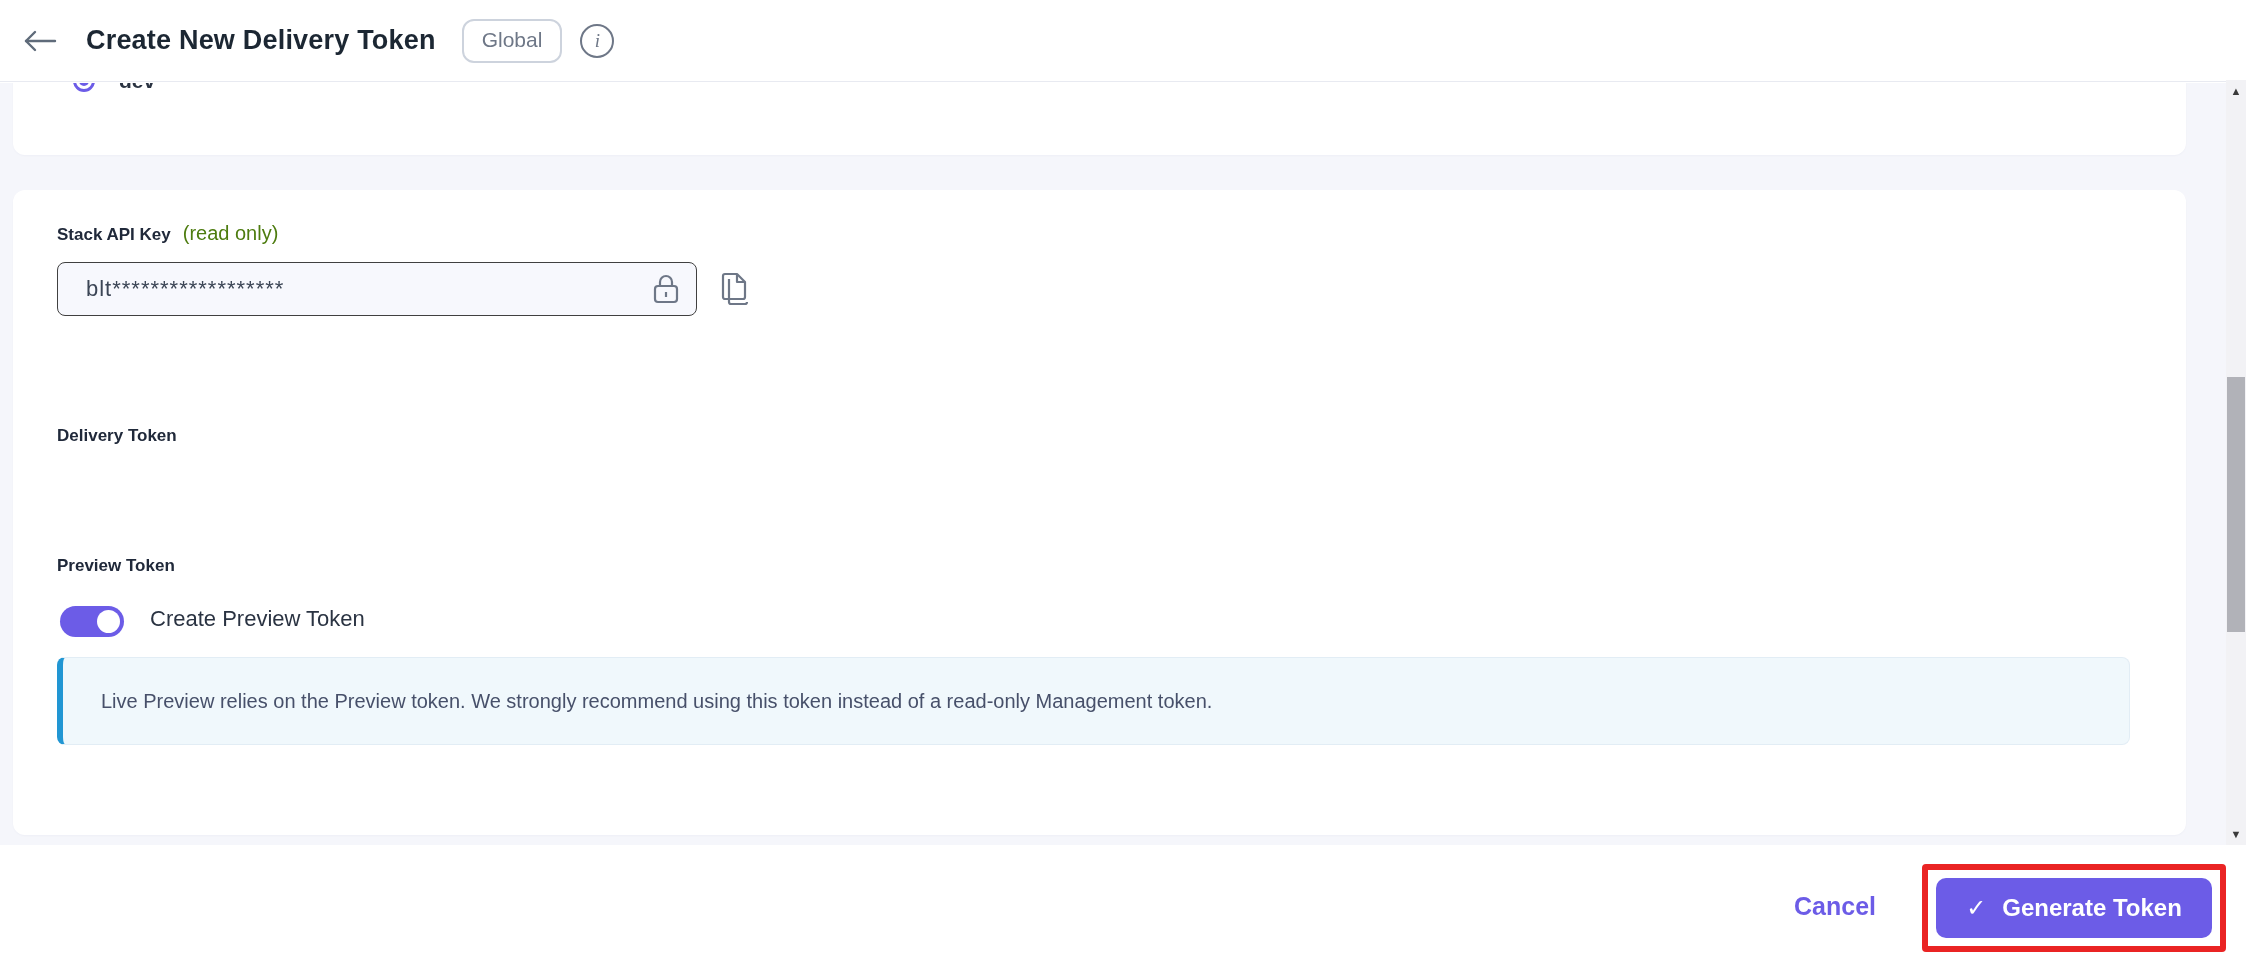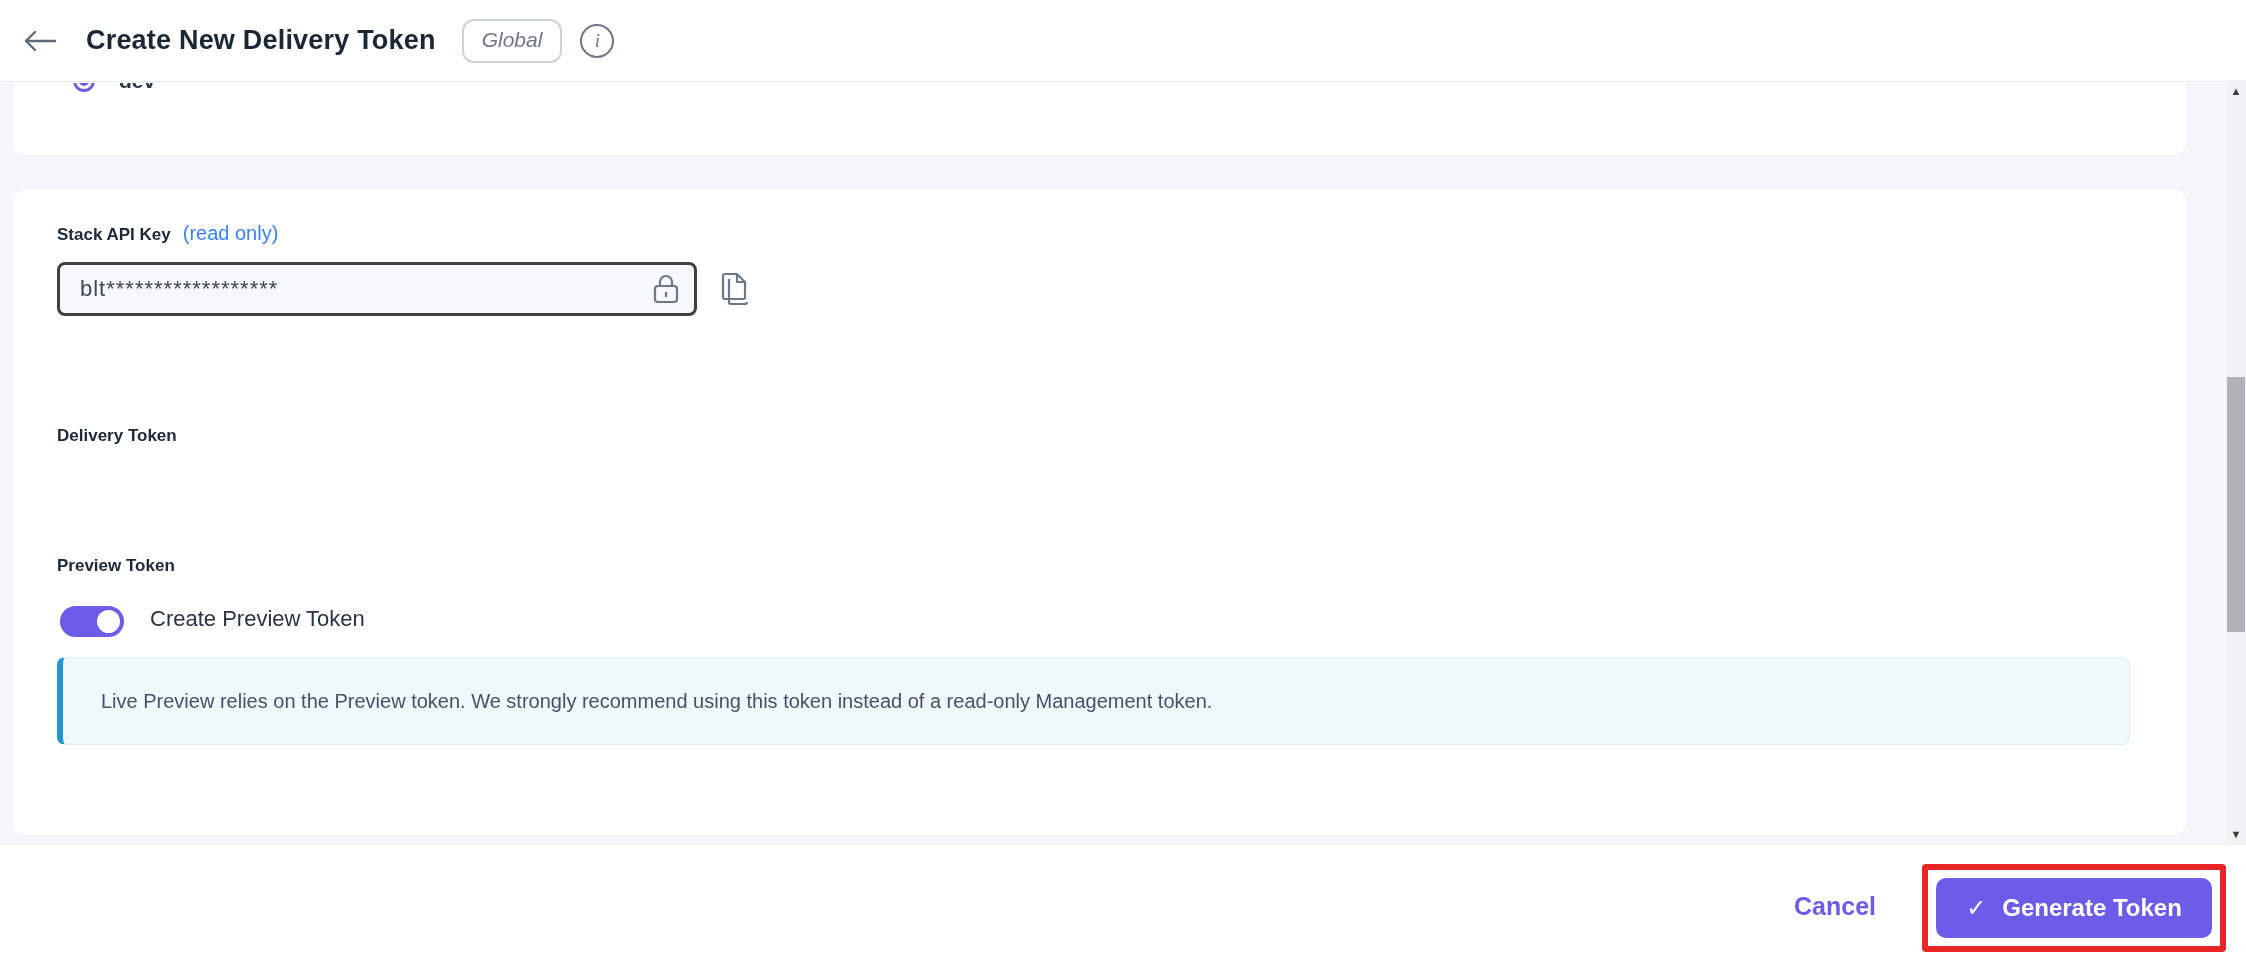--- a/index.html
+++ b/index.html
@@ -7,45 +7,45 @@
     font-family:"Liberation Sans", sans-serif; background:#ffffff; }
   .stage { position:relative; width:2246px; height:962px; background:#ffffff; }
 
   
   .header { position:absolute; left:0; top:0; width:2246px; height:82px;
     background:#ffffff; border-bottom:1px solid #e8eaf1; display:flex; align-items:center; }
   .back-btn { margin-left:18px; width:44px; height:44px; display:flex; align-items:center;
     justify-content:center; cursor:pointer; }
   .page-title { margin-left:24px; font-size:27px; font-weight:bold; color:#1c2733; letter-spacing:.2px; }
   .badge { margin-left:26px; padding:7px 18px 9px; border:2px solid #cdd3dd; border-radius:12px;
-    color:#6e7787; font-size:21px; background:#fff;font-style:italic; }
+    color:#6e7787; font-size:21px; background:#fff; }
   .info-circ { margin-left:18px; width:34px; height:34px; border:2px solid #6e7787; border-radius:50%;
     display:flex; align-items:center; justify-content:center; color:#6e7787; font-size:19px;
     font-family:"Liberation Serif", serif; font-style:italic; }
 
   
   .scroll-region { position:absolute; left:0; top:83px; width:2246px; height:762px;
     background:#f5f6fb; overflow:hidden; }
   .card { background:#ffffff; border-radius:12px; width:2173px; margin-left:13px;
     box-shadow:0 1px 2px rgba(40,40,80,.03); }
   .card-top { height:172px; margin-top:-100px; position:relative; overflow:hidden; }
   .clipped-option { position:absolute; left:60px; top:86px; display:flex; align-items:center; }
   .radio-outer { width:22px; height:22px; border:3px solid #6c5ce7; border-radius:50%;
     display:flex; align-items:center; justify-content:center; }
   .radio-inner { width:10px; height:10px; background:#6c5ce7; border-radius:50%; }
   .clipped-label { margin-left:24px; font-size:21px; color:#2a3342; font-weight:bold; }
 
   .card-form { margin-top:35px; height:645px; padding:32px 44px 0 44px; position:relative; }
   .field-label-row { display:flex; align-items:baseline; }
   .field-label { font-size:17px; font-weight:bold; color:#20293a; }
-  .field-hint { margin-left:12px; font-size:20px; color:#3b82f6; }
+  .field-hint { margin-left:12px; font-size:20px; color:#4d7c0f; }
 
   .input-row { margin-top:17px; display:flex; align-items:center; }
-  .text-input { width:640px; height:54px; background:#f7f8fd; border:3px solid #404040;
-    border-radius:8px; padding:0 52px 0 20px; font-size:22px; color:#3c4656;
+  .text-input { width:640px; height:54px; background:#f7f8fd; border:1px solid #404040;
+    border-radius:8px; padding:0 52px 0 28px; font-size:22px; color:#3c4656;
     font-family:"Liberation Sans", sans-serif; letter-spacing:1px; }
   .lock-wrap { position:relative; width:0; height:0; }
   .lock-icon { position:absolute; left:-46px; top:-16px; }
   .copy-btn { margin-left:22px; width:34px; height:36px; cursor:pointer; display:flex;
     align-items:center; justify-content:center; }
 
   .section-gap { margin-top:110px; }
   .info-box { margin-top:20px; width:2073px; height:88px; background:#f0f8fc;
     border:1px solid #e2edf5; border-left:6px solid #2196d3; border-radius:8px;
     display:flex; align-items:center; padding-left:38px; }

